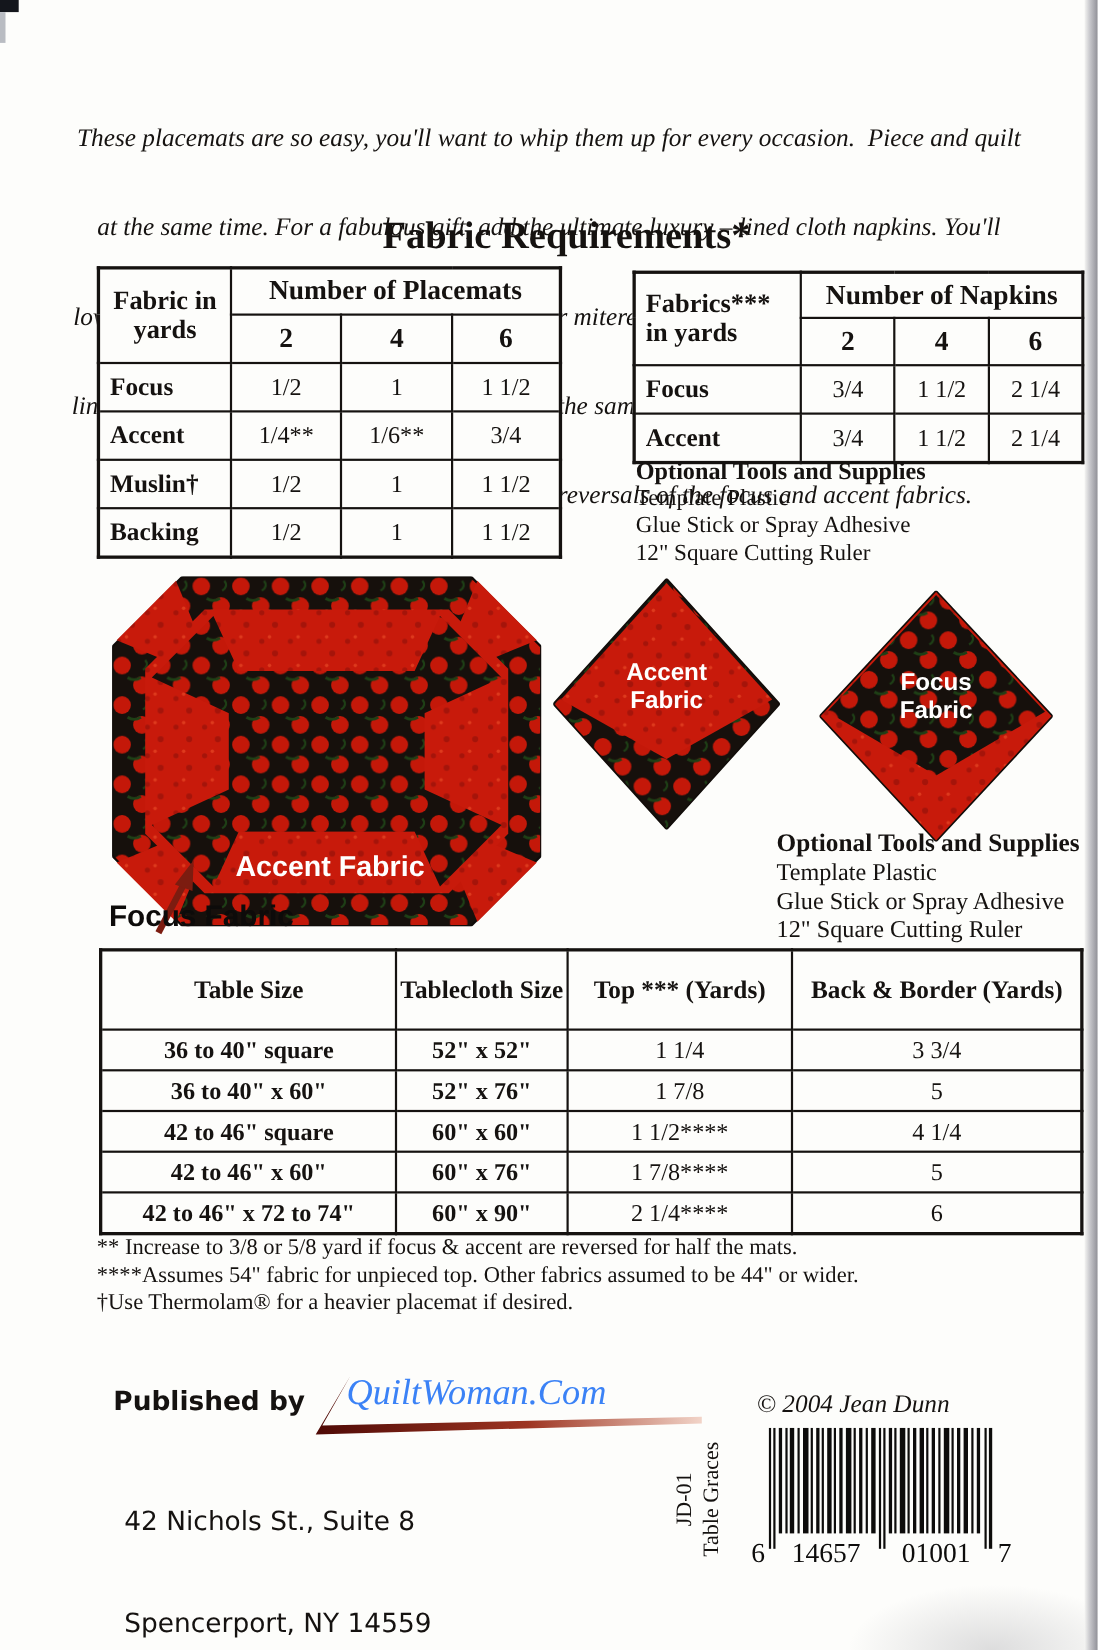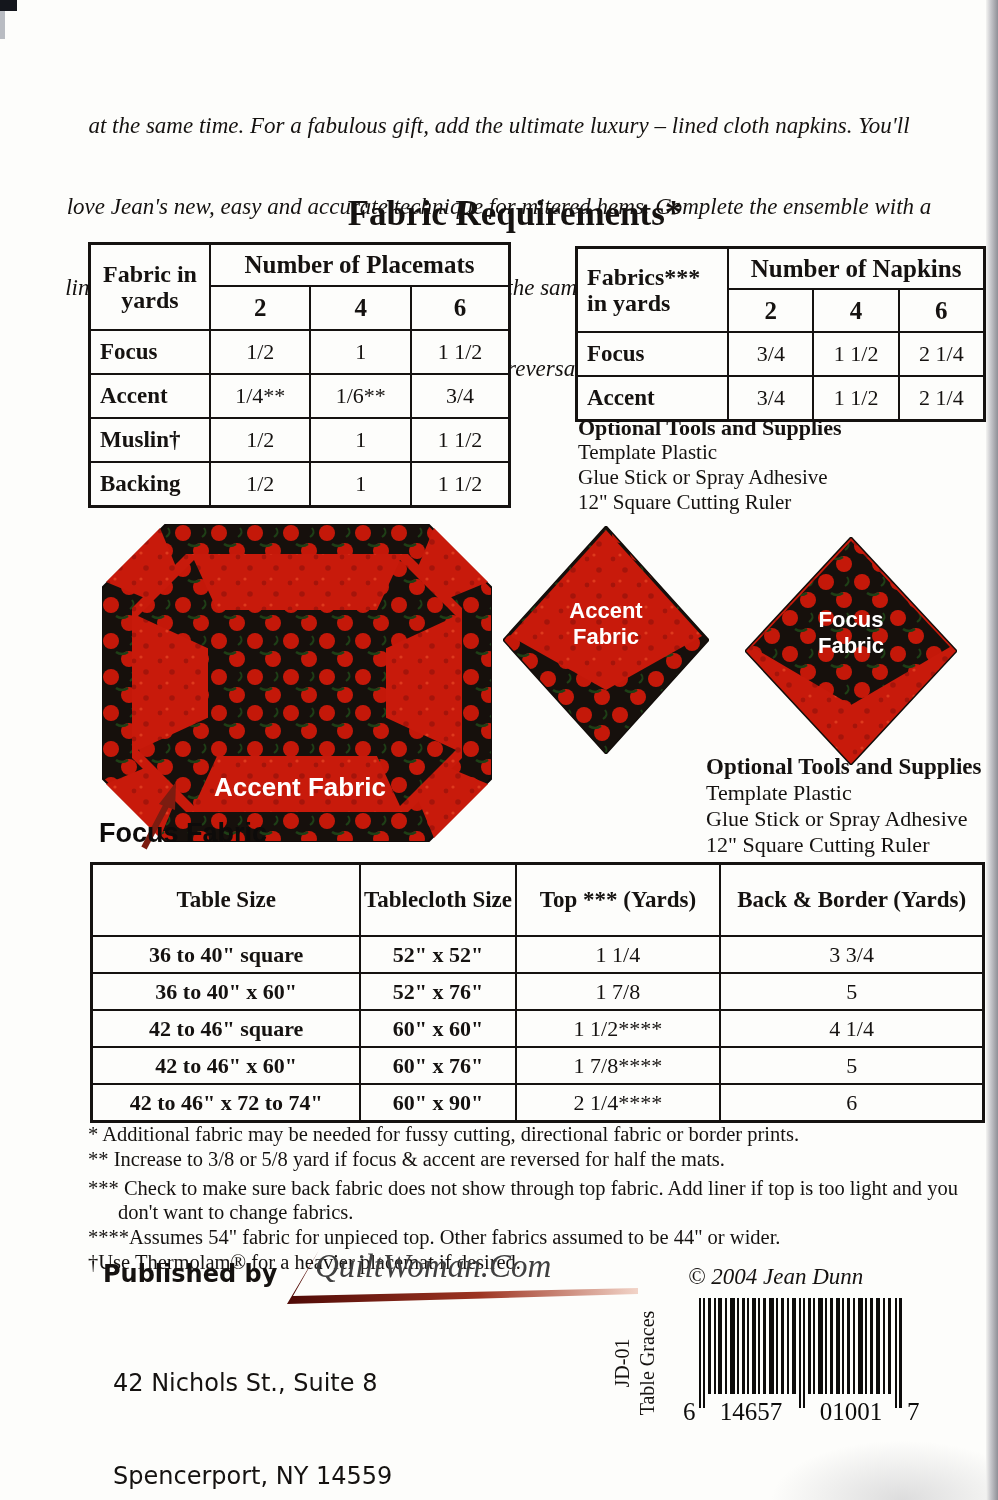--- a/index.html
+++ b/index.html
@@ -37,21 +37,21 @@
   
   .fnotes{position:absolute;left:88px;top:1122px;width:902px;font-size:20.5px;line-height:24px;}
   .fnote{padding-left:30px;text-indent:-30px;margin-bottom:1px;}
   .fnote.gap{margin-top:5px;}
 
   
   .pubby{position:absolute;left:103px;top:1260px;font-family:"DejaVu Sans",sans-serif;
          font-weight:bold;font-size:24px;}
   .logo{position:absolute;left:283px;top:1248px;width:380px;height:64px;}
   .logo-text{position:absolute;left:32px;top:0px;font-style:italic;font-size:33px;
-             font-family:"Liberation Serif",serif;color:#404040;}
+             font-family:"Liberation Serif",serif;color:#3b82f6;}
   .addr{position:absolute;left:113px;top:1306px;font-family:"DejaVu Sans",sans-serif;
         font-size:24px;line-height:31px;white-space:pre;}
   .copyr{position:absolute;left:688px;top:1264px;font-style:italic;font-size:23px;}
   .vertcode{position:absolute;left:566px;top:1334px;width:146px;height:58px;
             transform:rotate(-90deg);text-align:center;font-size:20px;line-height:25px;}
 
   
   .fab-label{font-family:"Liberation Sans",sans-serif;font-weight:bold;fill:#ffffff;}
   .focus-lab{position:absolute;left:99px;top:818px;font-family:"Liberation Sans",sans-serif;
              font-weight:bold;font-size:27px;color:#0d0b0a;}
@@ -66,20 +66,21 @@
 </style>
 </head>
 <body>
 
 <div id="page">
 
   <div class="corner-mark"></div>
   <div class="left-smudge"></div>
 
   <div class="intro">
+    <div>These placemats are so easy, you'll want to whip them up for every occasion.  Piece and quilt</div>
     <div>at the same time. For a fabulous gift, add the ultimate luxury – lined cloth napkins. You'll</div>
     <div>love Jean's new, easy and accurate technique for mitered hems. Complete the ensemble with a</div>
     <div>lined tablecloth.The placemats in each pair are the same with an option for reversals. The two</div>
     <div>napkins are different from each other with reversals of the focus and accent fabrics.</div>
   </div>
 
   <div class="h-serif" style="left:230px;top:194px;width:570px;text-align:center;">Fabric Requirements*</div>
 
   <table class="qt" style="left:88px;top:242px;width:423px;">
     <tbody>
@@ -251,23 +252,21 @@
     <tr>
       <td class="tc-bold" style="height:33px;">42 to 46" x 72 to 74"</td>
       <td class="tc-bold">60" x 90"</td>
       <td>2 1/4****</td>
       <td>6</td>
     </tr>
   </tbody>
     </table>
 
   <div class="fnotes">
-    <div class="fnote">* Additional fabric may be needed for fussy cutting, directional fabric or border prints.</div>
     <div class="fnote">** Increase to 3/8 or 5/8 yard if focus &amp; accent are reversed for half the mats.</div>
-    <div class="fnote gap">*** Check to make sure back fabric does not show through top fabric. Add liner if top is too light and you don't want to change fabrics.</div>
     <div class="fnote">****Assumes 54" fabric for unpieced top. Other fabrics assumed to be 44" or wider.</div>
     <div class="fnote">†Use Thermolam® for a heavier placemat if desired.</div>
   </div>
 
   <div class="pubby">Published by</div>
 
   <div class="logo">
     <svg width="380" height="64" viewBox="0 0 380 64" style="position:absolute;left:0;top:0;">
       <defs>
         <linearGradient id="sw" x1="0" y1="0" x2="1" y2="0">

